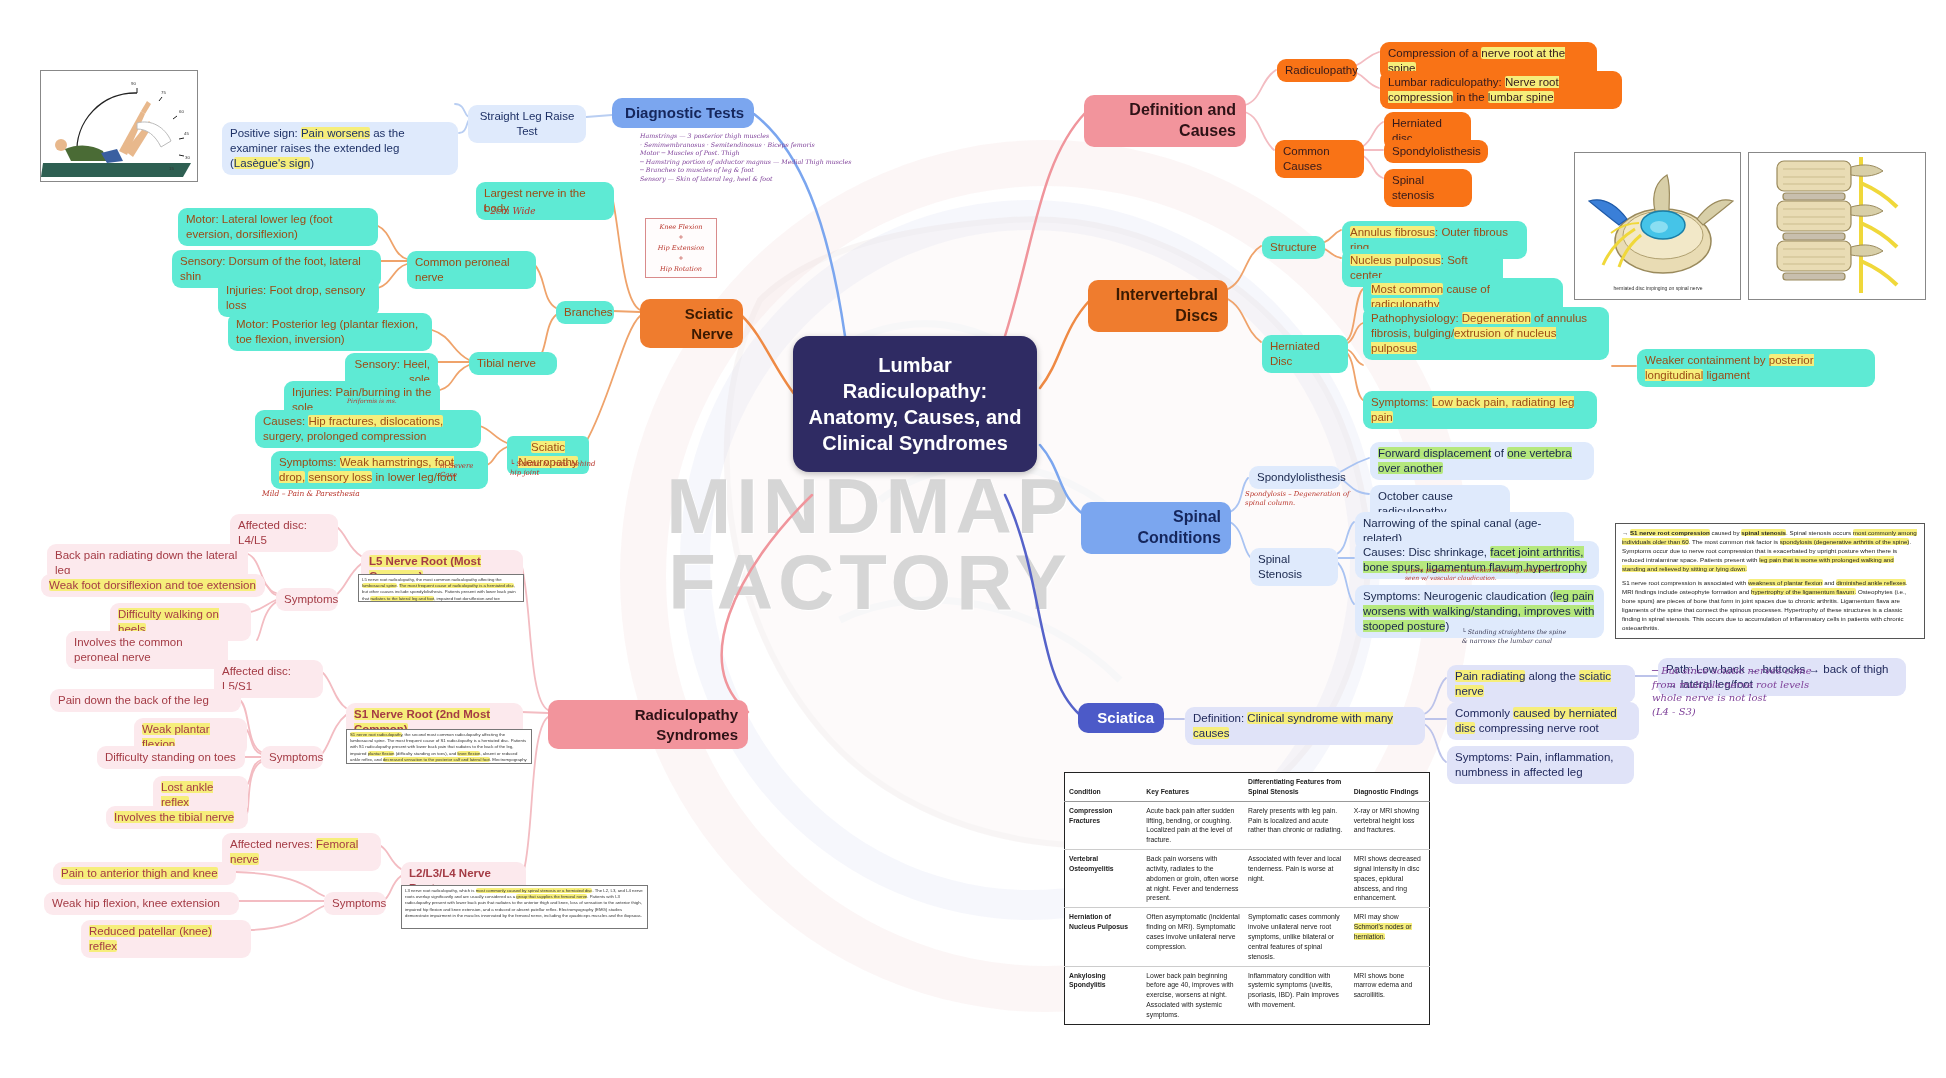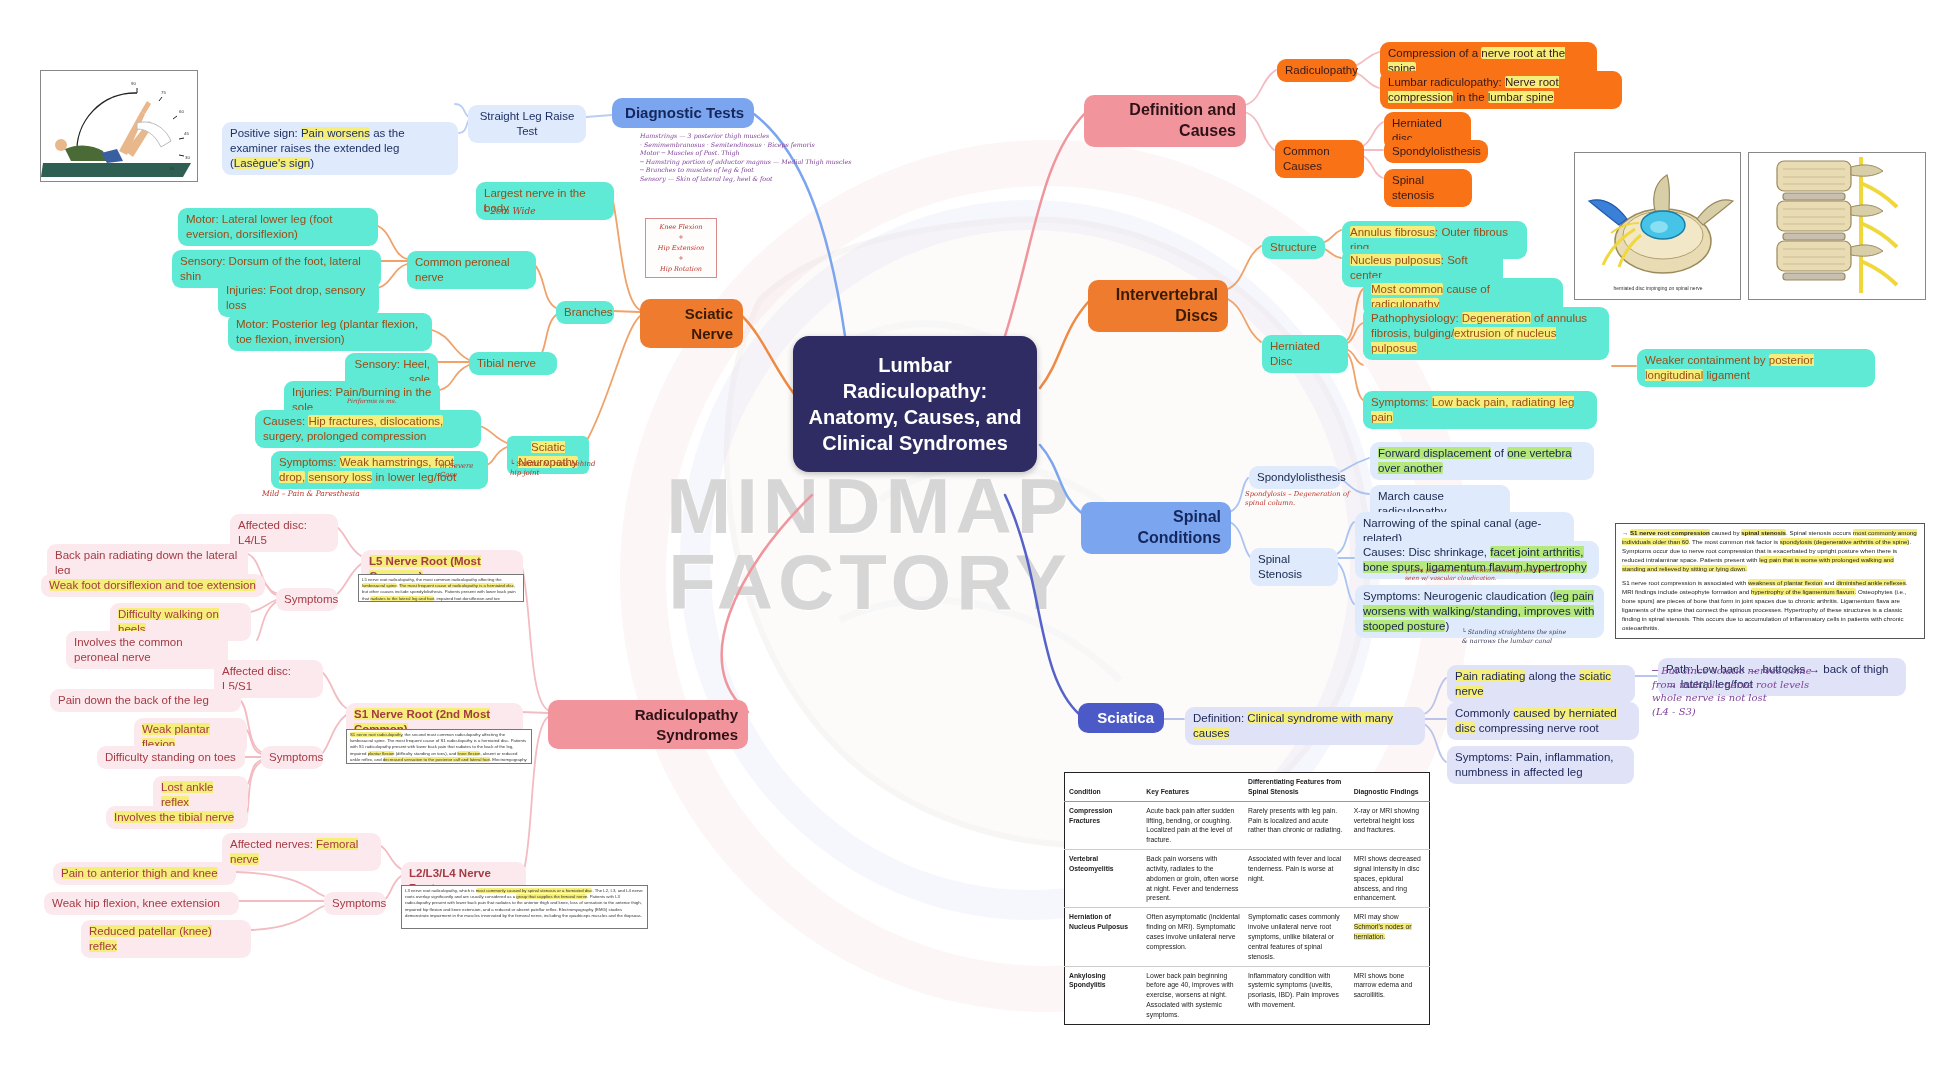--- a/index.html
+++ b/index.html
@@ -291,21 +291,21 @@
   <div class="bx b-peach" style="left:1262px;top:335px;width:86px;">Herniated Disc</div>
   <div class="bx b-peach" style="left:1363px;top:278px;width:200px;"><span class="hl-y">Most common</span><span> cause of </span><span class="hl-y">radiculopathy</span></div>
   <div class="bx b-peach" style="left:1363px;top:307px;width:246px;"><span>Pathophysiology: </span><span class="hl-y">Degeneration</span><span> of annulus fibrosis, bulging/</span><span class="hl-y">extrusion of nucleus pulposus</span></div>
   <div class="bx b-peach" style="left:1637px;top:349px;width:238px;"><span>Weaker containment by </span><span class="hl-y">posterior longitudinal</span><span> ligament</span></div>
   <div class="bx b-peach" style="left:1363px;top:391px;width:234px;"><span>Symptoms: </span><span class="hl-y">Low back pain, radiating leg pain</span></div>
 
   <div class="bx nd c-blue" style="left:1081px;top:502px;width:150px;font-size:16px;">Spinal Conditions</div>
   <div class="bx b-blue2" style="left:1249px;top:466px;width:92px;">Spondylolisthesis</div>
   <div class="hw hw-r" style="left:1245px;top:490px;font-size:6.8px;">Spondylosis – Degeneration of<br>spinal column.</div>
   <div class="bx b-blue2" style="left:1370px;top:442px;width:224px;"><span class="hl-g">Forward displacement</span><span> of </span><span class="hl-g">one vertebra over another</span></div>
-  <div class="bx b-blue2" style="left:1370px;top:485px;width:140px;">March cause radiculopathy</div>
+  <div class="bx b-blue2" style="left:1370px;top:485px;width:140px;">October cause radiculopathy</div>
   <div class="bx b-blue2" style="left:1250px;top:548px;width:88px;">Spinal Stenosis</div>
   <div class="bx b-blue2" style="left:1355px;top:512px;width:219px;">Narrowing of the spinal canal (age-related)</div>
   <div class="bx b-blue2" style="left:1355px;top:541px;width:244px;"><span>Causes: Disc shrinkage, </span><span class="hl-g">facet joint arthritis, bone spurs, ligamentum flavum hypertrophy</span></div>
   <div class="bx b-blue2" style="left:1355px;top:585px;width:249px;"><span>Symptoms: Neurogenic claudication (</span><span class="hl-g">leg pain worsens with walking/standing, improves with stooped posture</span><span>)</span></div>
   <div class="hw hw-r" style="left:1405px;top:566px;font-size:6px;z-index:4;">┌ pain persists on rest when standing, which is not<br>  seen w/ vascular claudication.</div>
   <div class="hw hw-d" style="left:1462px;top:628px;font-size:6.3px;">└ Standing straightens the spine<br>   &amp; narrows the lumbar canal</div>
   <div class="stbox" style="left:1615px;top:523px;width:310px;">
     <p><span>→ </span><span class="hl-y" style="font-weight: bold;">S1 nerve root compression</span><span> caused by </span><span class="hl-y" style="font-weight: bold;">spinal stenosis</span><span>. Spinal stenosis occurs </span><span class="hl-y">most commonly among individuals older than 60</span><span>. The most common risk factor is </span><span class="hl-y">spondylosis (degenerative arthritis of the spine)</span><span>. Symptoms occur due to nerve root compression that is exacerbated by upright posture when there is reduced intralaminar space. Patients present with </span><span class="hl-y">leg pain that is worse with prolonged walking and standing and relieved by sitting or lying down.</span></p>
     <p style="margin:0;"><span>S1 nerve root compression is associated with </span><span class="hl-y">weakness of plantar flexion</span><span> and </span><span class="hl-y">diminished ankle reflexes</span><span>. MRI findings include osteophyte formation and </span><span class="hl-y">hypertrophy of the ligamentum flavum.</span><span> Osteophytes (i.e., bone spurs) are pieces of bone that form in joint spaces due to chronic arthritis. Ligamentum flava are ligaments of the spine that connect the spinous processes. Hypertrophy of these structures is a classic finding in spinal stenosis. This occurs due to accumulation of inflammatory cells in patients with chronic osteoarthritis.</span></p>
   </div>

